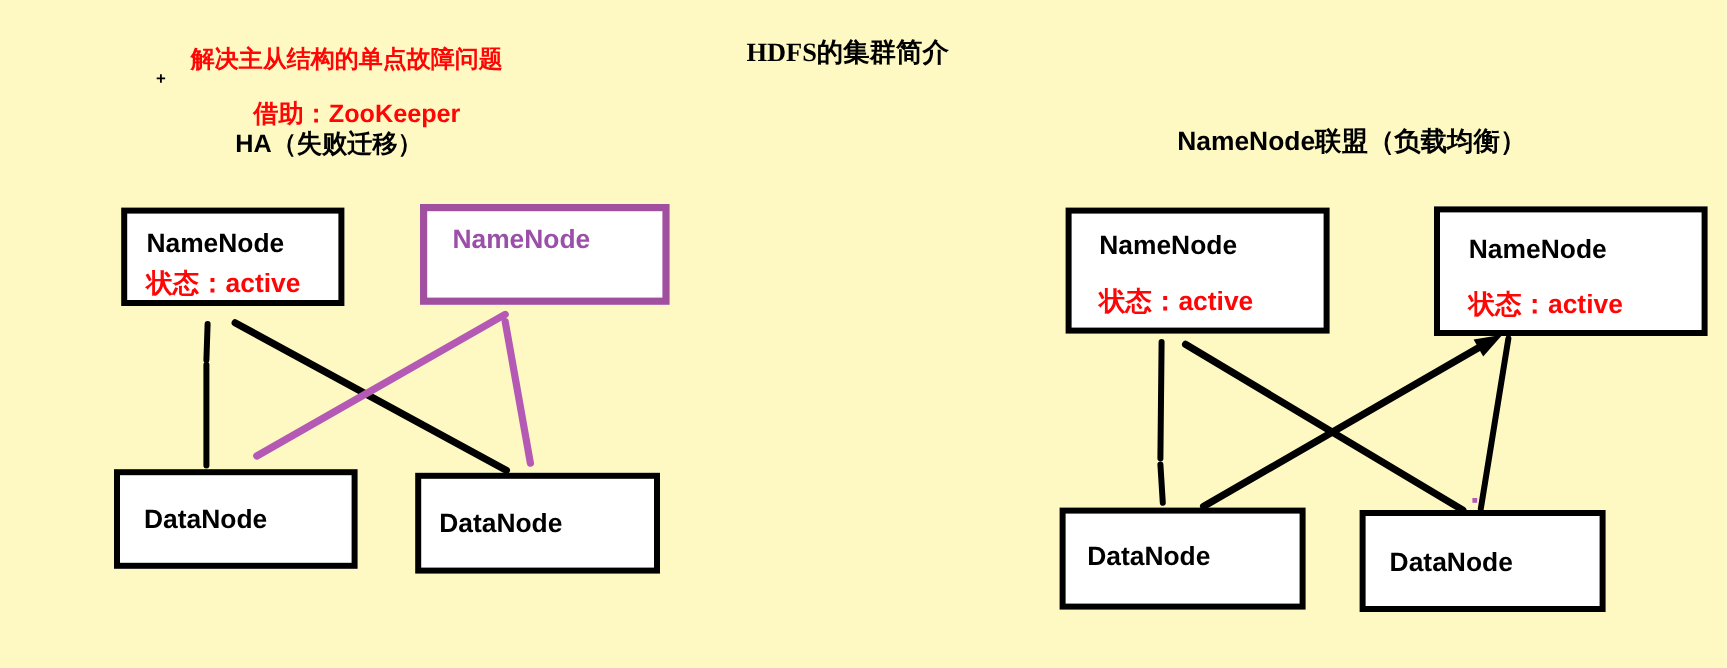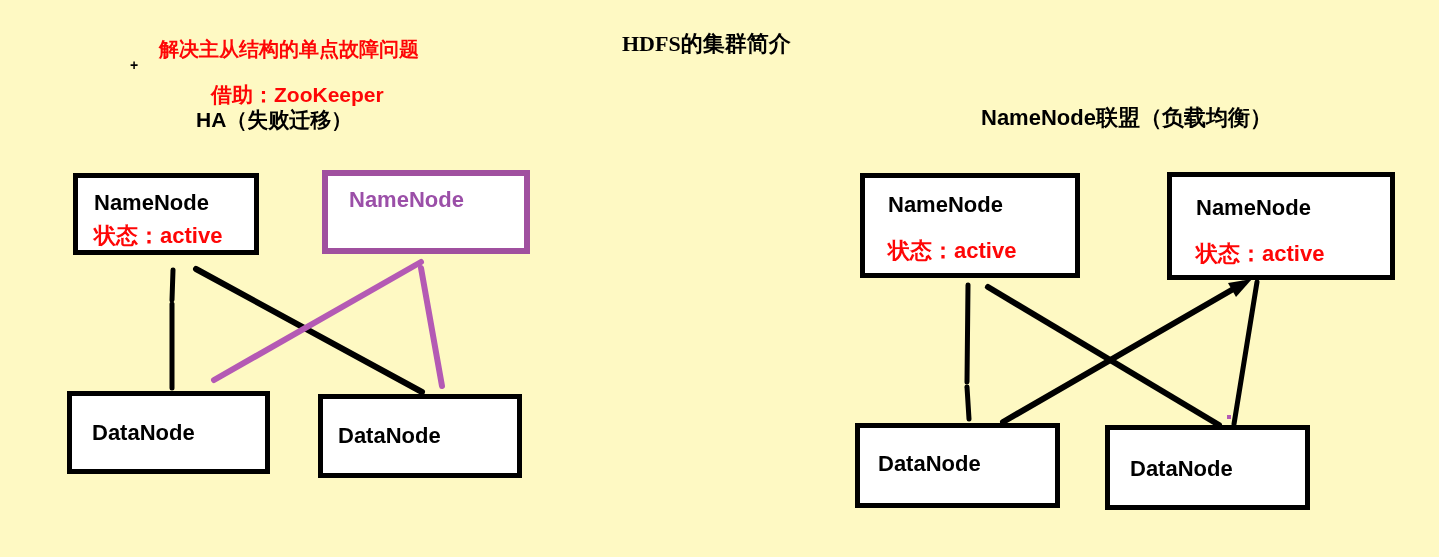--- a/index.html
+++ b/index.html
@@ -15,21 +15,21 @@
   .h-problem{left:159px;top:36px;font-size:20px;color:#fe0606;}
   .h-helper{left:211px;top:81px;font-size:21px;color:#fe0606;}
   .h-ha{left:196px;top:106px;font-size:21px;color:#000;}
   .h-main{left:622px;top:29px;font-size:22px;color:#000;font-family:Liberation Serif, serif;}
   .h-fed{left:965px;top:103px;font-size:22px;color:#000;margin-left:16px;}
   .plus-mark{left:130px;top:57px;font-size:14px;color:#000;}
 
   
   .node{
     position:absolute;background:#fff;border:5px solid #000;
-    box-sizing:border-box;z-index:2;
+    box-sizing:border-box;z-index:2;margin-left:28px;
   }
   .node .t{font-size:22px;color:#000;line-height:26px;}
   .node .s{font-size:22px;color:#fe0606;line-height:26px;margin-top:7px;}
   .purple-node{border:6px solid #a0509f;}
   .purple-node .t{color:#9b4fa8;}
   .gap-wide .s{margin-top:20px;}
 
   #l-nn1{left:73px; top:173px;width:186px;height:82px; padding:12px 0 0 16px;}
   #l-nn2{left:322px;top:170px;width:208px;height:84px; padding:11px 0 0 21px;}
   #l-dn1{left:67px; top:391px;width:203px;height:83px; padding:24px 0 0 20px;}

